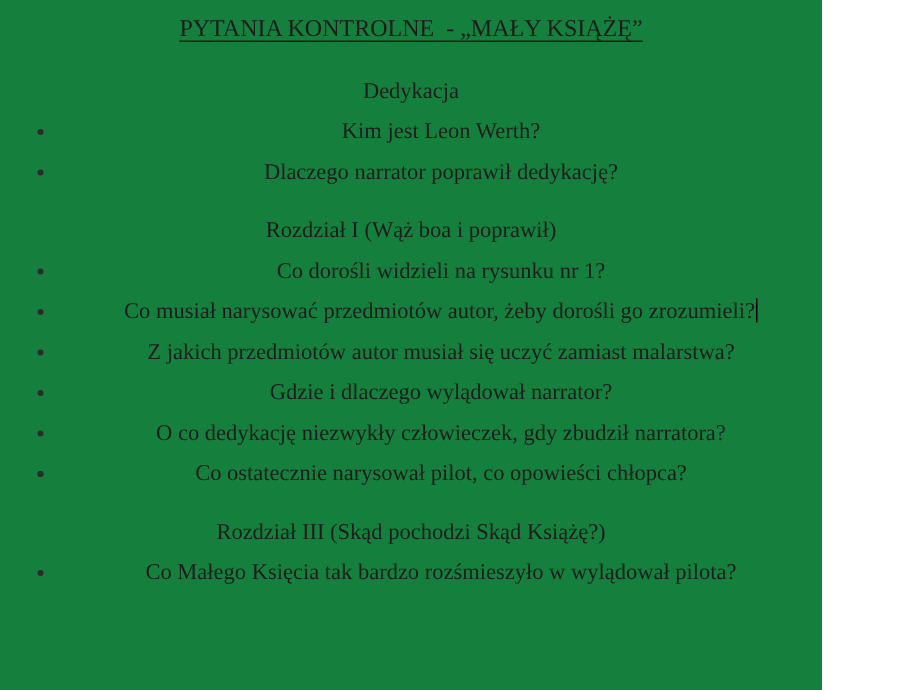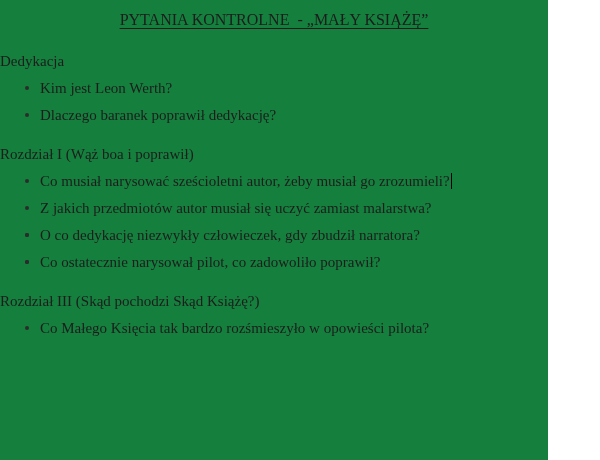--- a/index.html
+++ b/index.html
@@ -29,23 +29,24 @@
   }
   .title-text {
     text-decoration: underline;
     text-underline-offset: 3px;
   }
   .heading {
     font-size: 15px;
     line-height: 18px;
     margin-top: 21px;
     white-space: pre;
+    text-align: center;
   }
   .section.first .heading { margin-top: 22px; }
-  ul.questions { list-style: none; margin: 0; padding: 0; }
+  ul.questions { list-style: none; margin: 0; padding: 0; text-align: center; }
   ul.questions li {
     position: relative;
     padding-left: 40px;
     font-size: 15px;
     line-height: 18px;
     margin-top: 9px;
     white-space: pre;
   }
   .bullet-dot {
     position: absolute;
@@ -69,40 +70,41 @@
 <body>
 
 <div class="page" style="color: rgb(28, 28, 28);">
   <div class="doc">
     <div class="title"><span class="title-text">PYTANIA KONTROLNE  - „MAŁY KSIĄŻĘ”</span></div>
     <div id="sections">
         <div class="section first">
           <div class="heading">Dedykacja</div>
           <ul class="questions">
             <li><span class="bullet-dot"></span><span>Kim jest Leon Werth?</span></li>
-            <li><span class="bullet-dot"></span><span>Dlaczego baranek poprawił dedykację?</span></li>
+            <li><span class="bullet-dot"></span><span>Dlaczego narrator poprawił dedykację?</span></li>
           </ul>
         </div>
         <div class="section">
           <div class="heading">Rozdział I (Wąż boa i poprawił)</div>
           <ul class="questions">
-            <li><span class="bullet-dot"></span><span>Co musiał narysować sześcioletni autor, żeby musiał go zrozumieli?</span><span class="text-caret"></span></li>
+            <li><span class="bullet-dot"></span><span>Co dorośli widzieli na rysunku nr 1?</span></li>
+            <li><span class="bullet-dot"></span><span>Co musiał narysować przedmiotów autor, żeby dorośli go zrozumieli?</span><span class="text-caret"></span></li>
             <li><span class="bullet-dot"></span><span>Z jakich przedmiotów autor musiał się uczyć zamiast malarstwa?</span></li>
           </ul>
         </div>
         <div class="section">
           <ul class="questions">
-            <li><span class="bullet-dot"></span></li>
+            <li><span class="bullet-dot"></span><span>Gdzie i dlaczego wylądował narrator?</span></li>
             <li><span class="bullet-dot"></span><span>O co dedykację niezwykły człowieczek, gdy zbudził narratora?</span></li>
             <li><span class="bullet-dot"></span></li>
-            <li><span class="bullet-dot"></span><span>Co ostatecznie narysował pilot, co zadowoliło poprawił?</span></li>
+            <li><span class="bullet-dot"></span><span>Co ostatecznie narysował pilot, co opowieści chłopca?</span></li>
           </ul>
         </div>
         <div class="section">
           <div class="heading">Rozdział III (Skąd pochodzi Skąd Książę?)</div>
           <ul class="questions">
-            <li><span class="bullet-dot"></span><span>Co Małego Księcia tak bardzo rozśmieszyło w opowieści pilota?</span></li>
+            <li><span class="bullet-dot"></span><span>Co Małego Księcia tak bardzo rozśmieszyło w wylądował pilota?</span></li>
           </ul>
         </div>
       </div>
   </div>
   <div class="divider" style="background: rgb(217, 217, 217);"></div>
 </div>
 
 </body></html>

